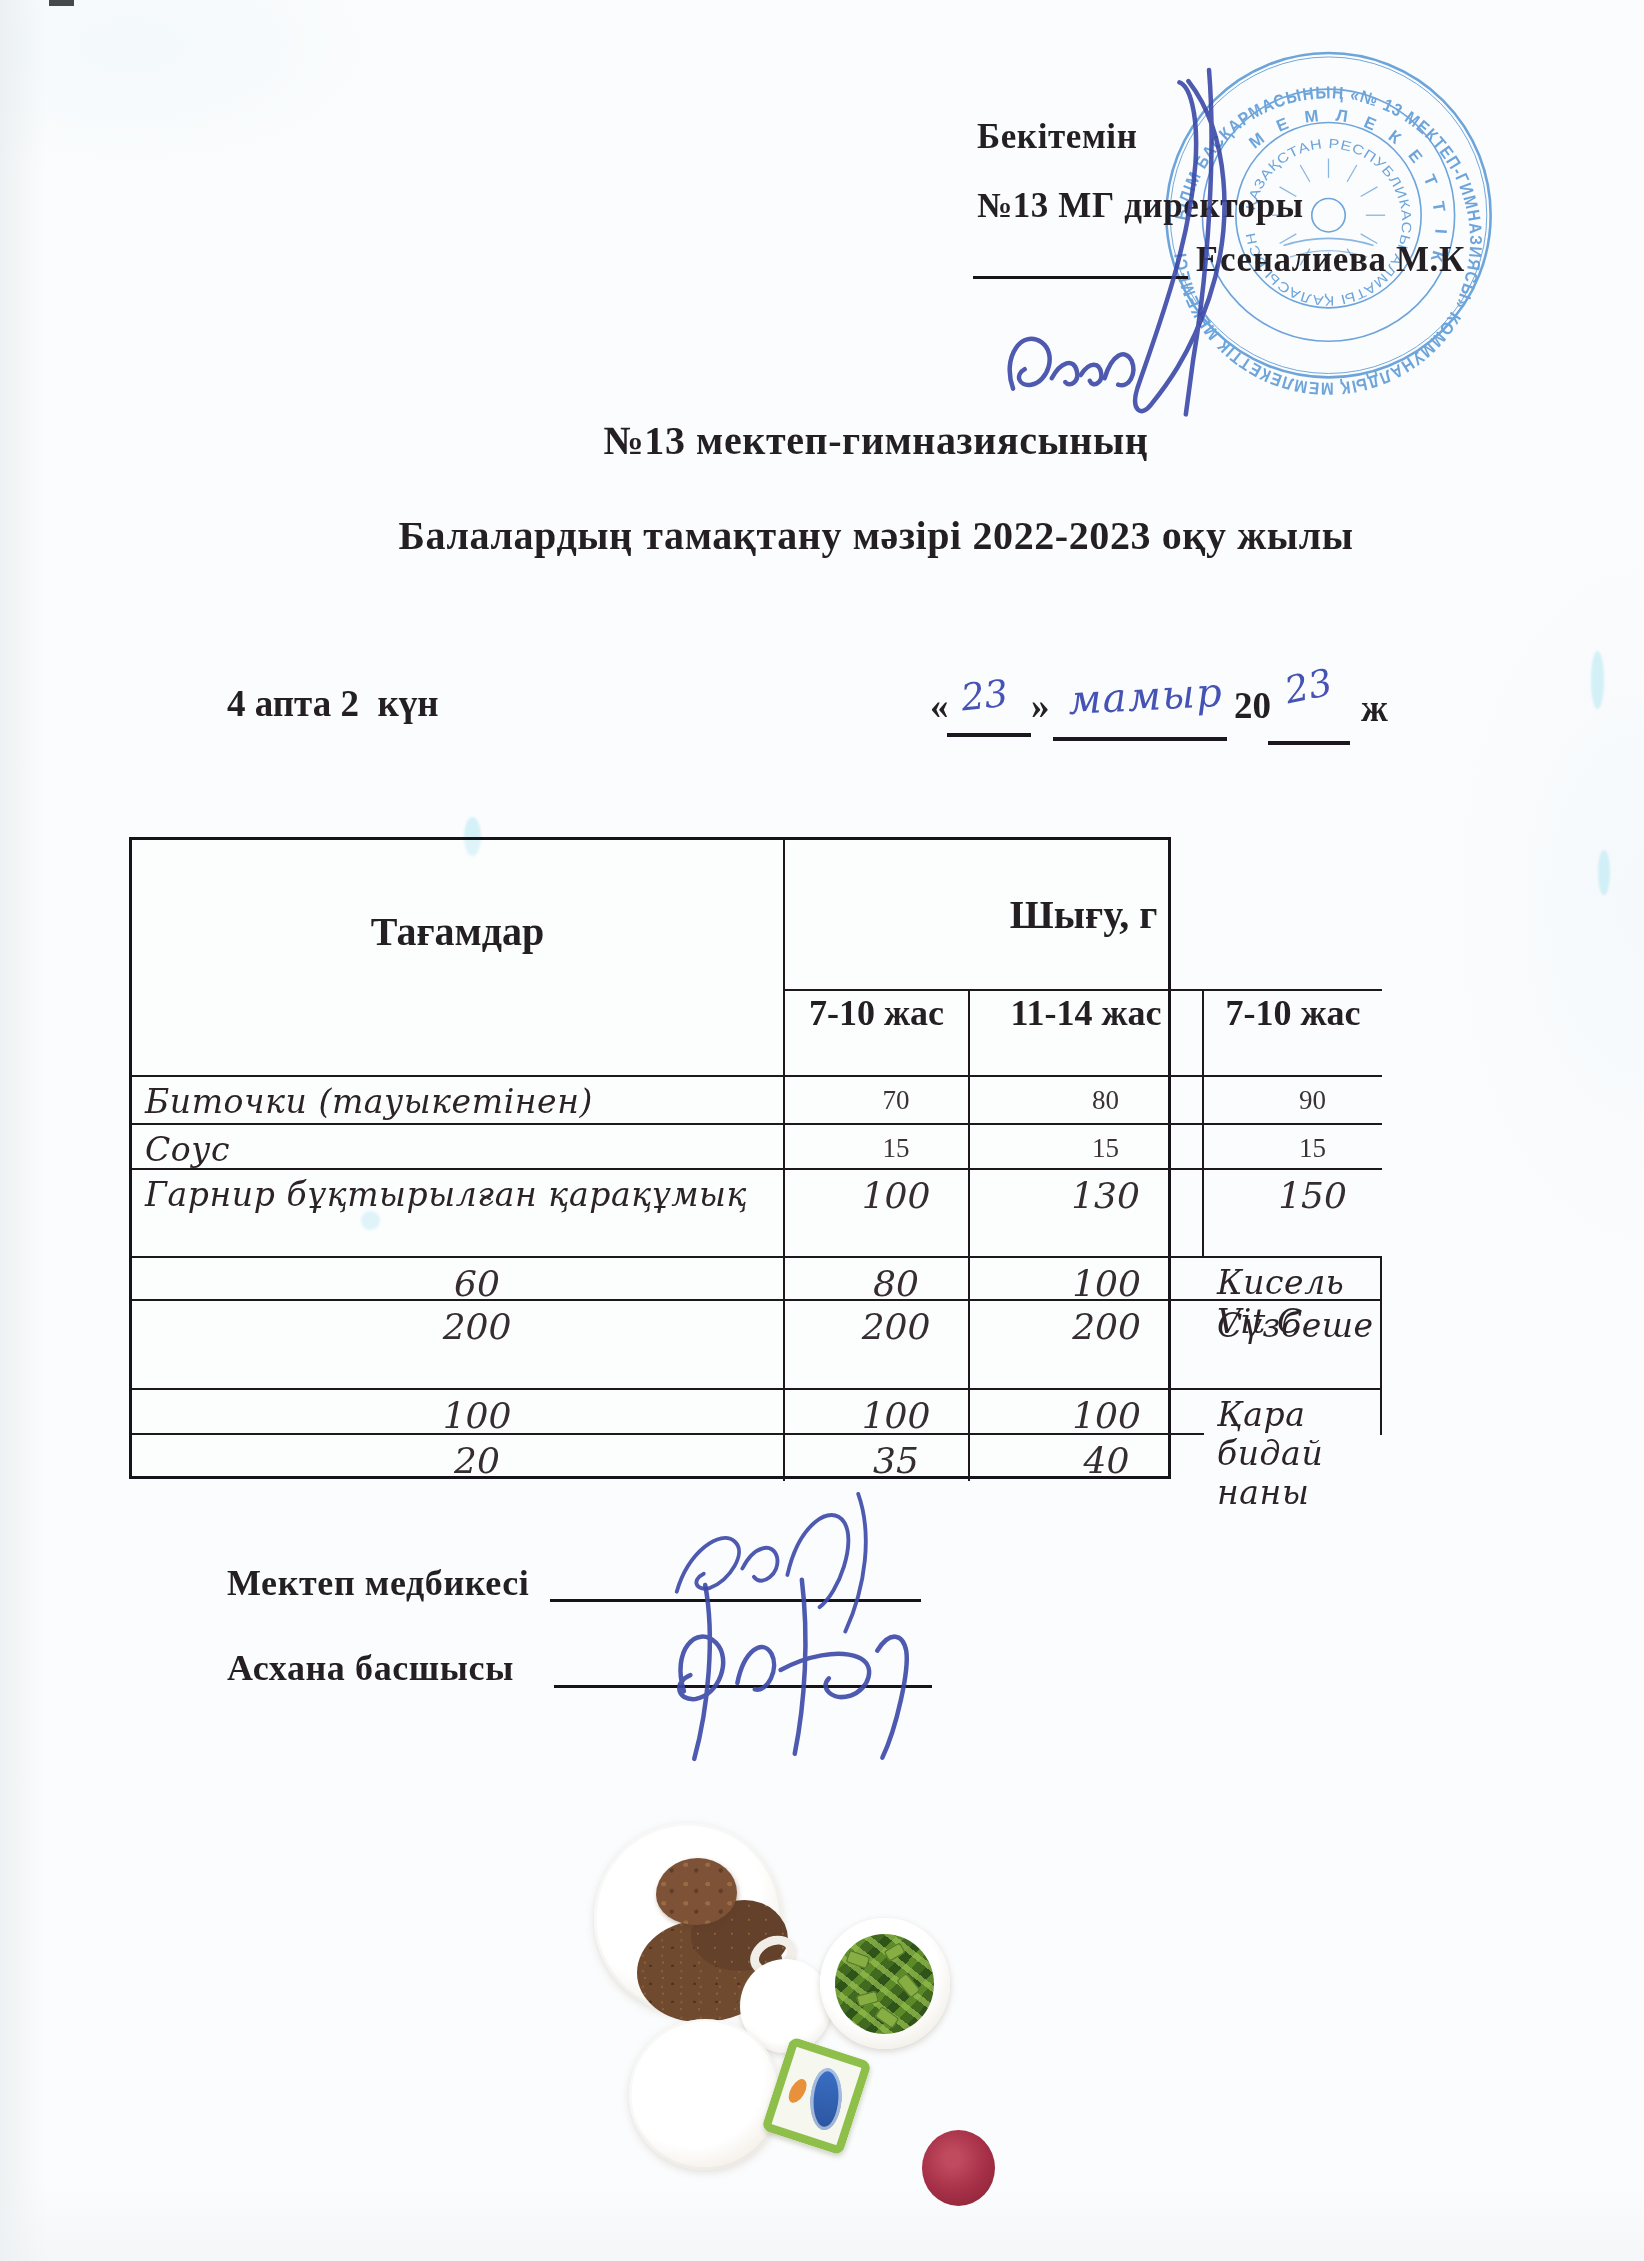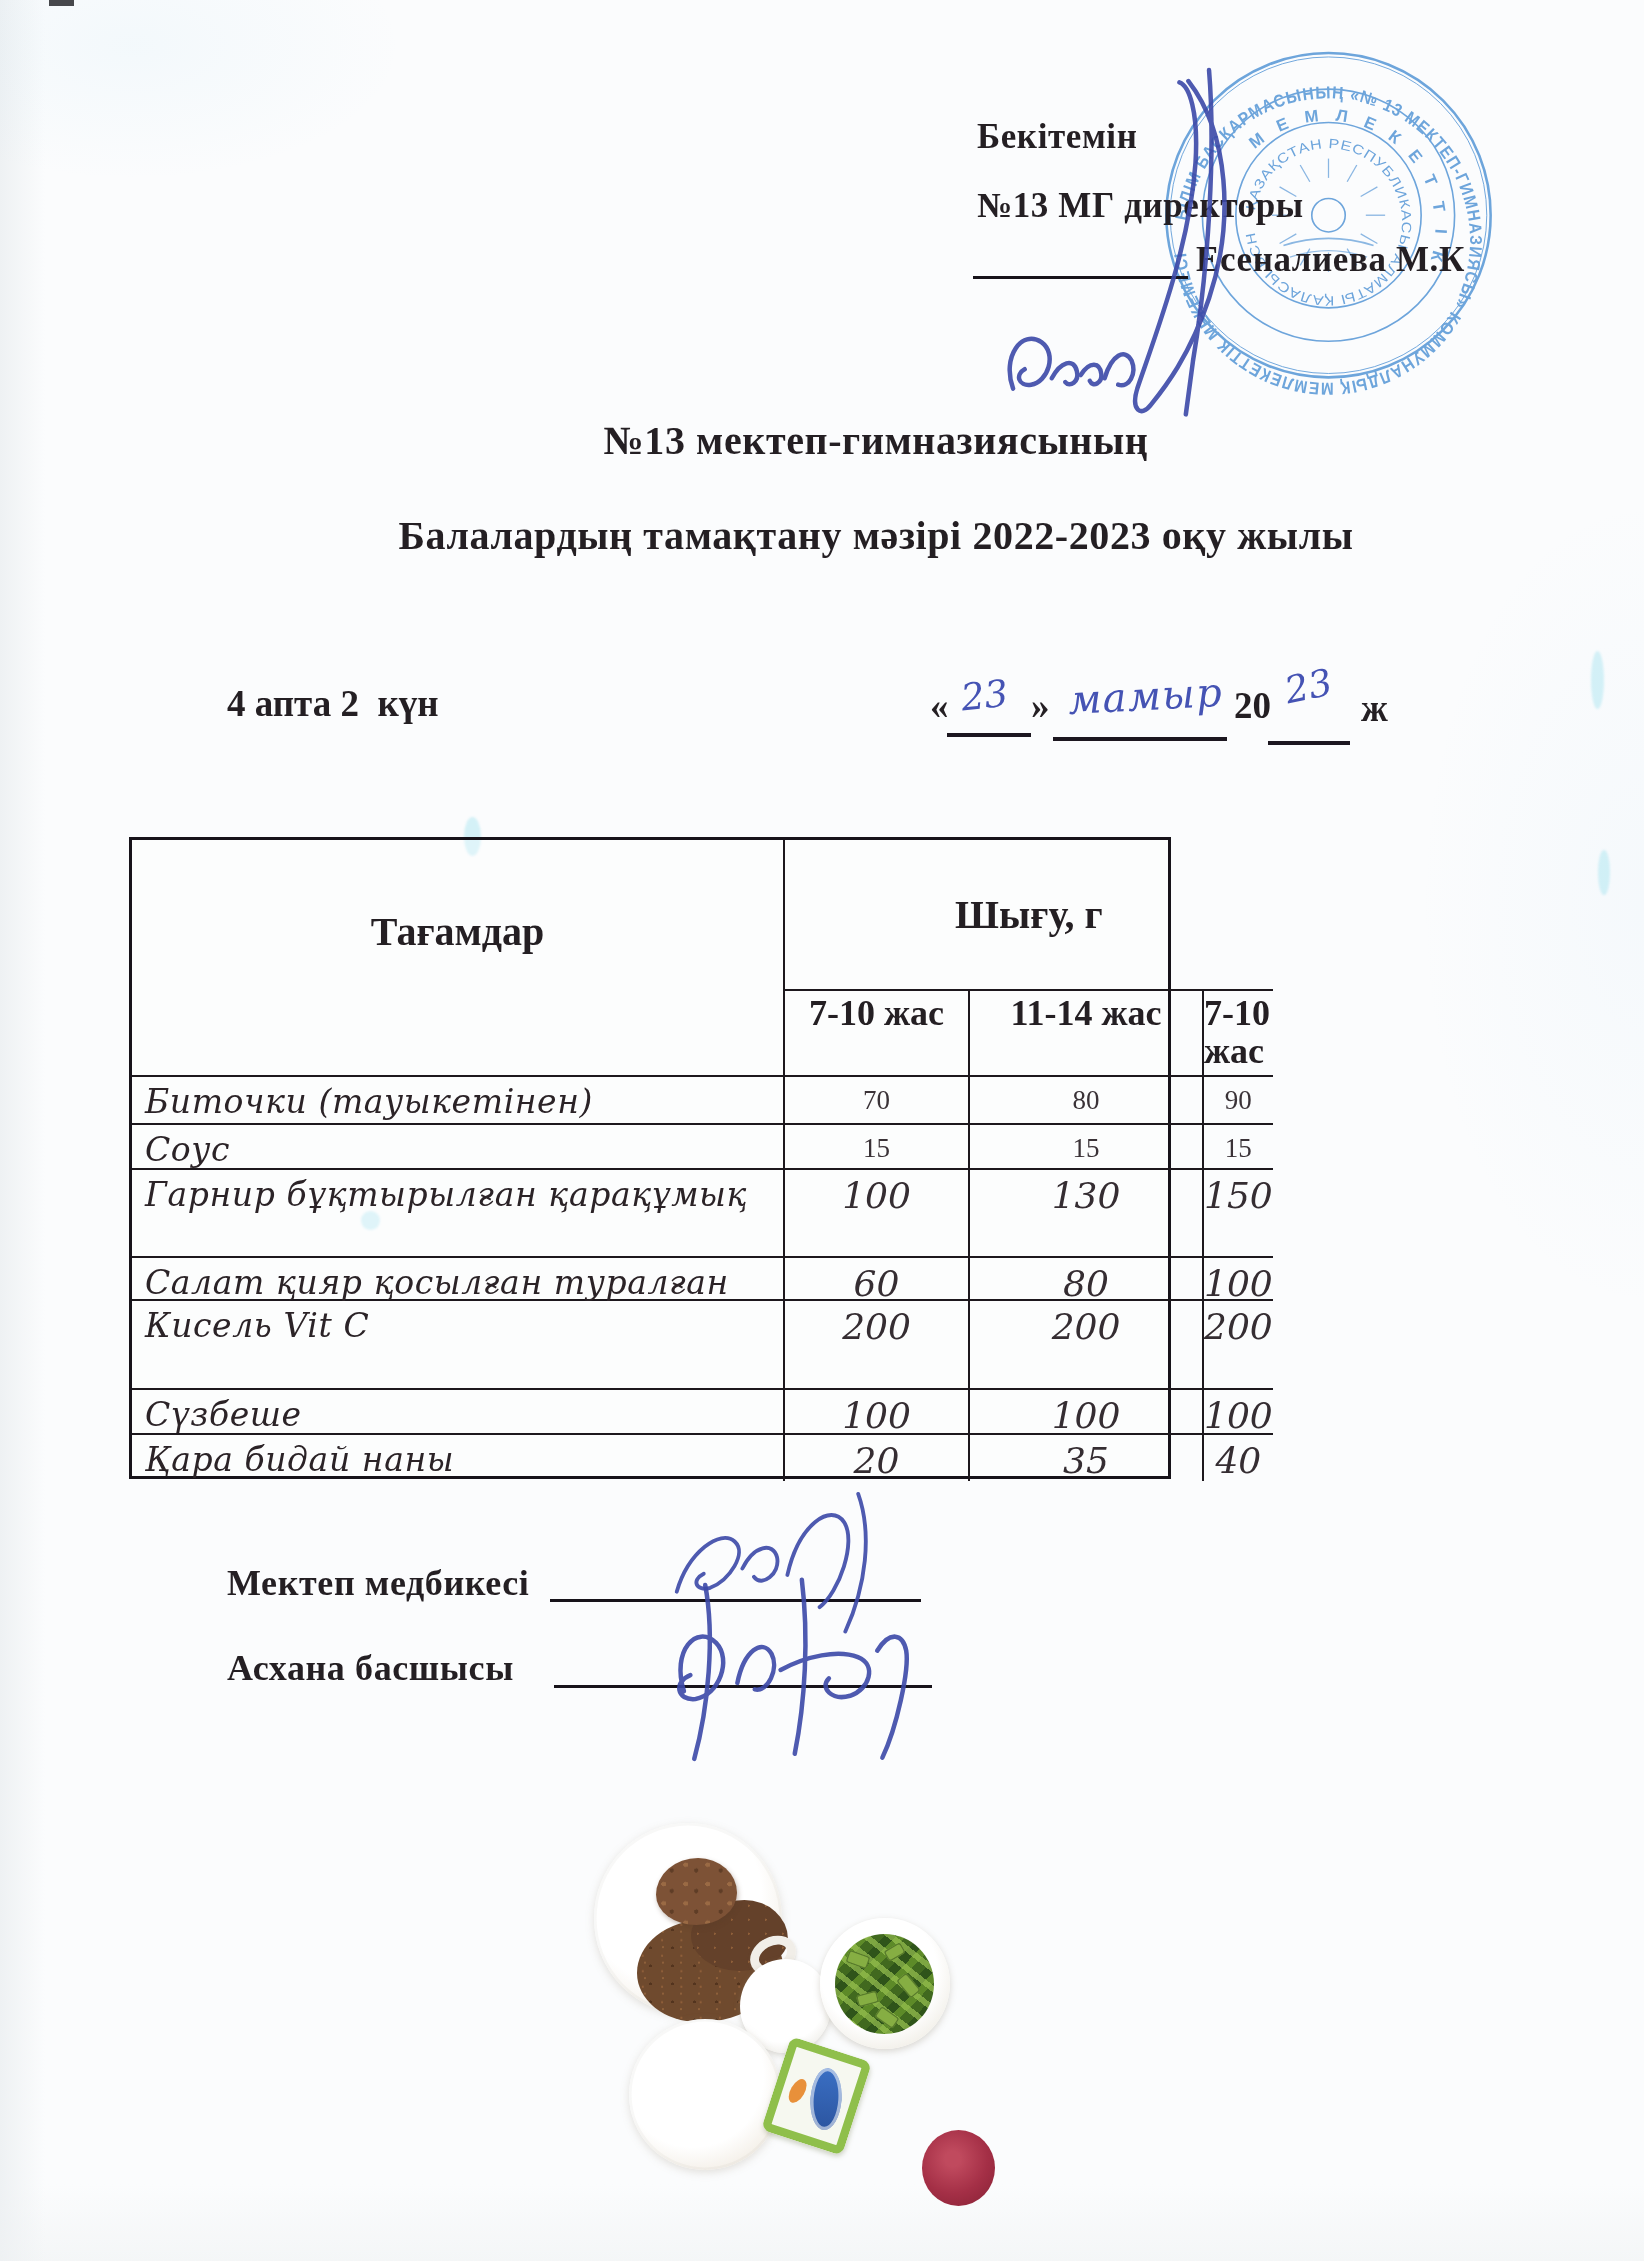--- a/index.html
+++ b/index.html
@@ -50,21 +50,21 @@
     background:rgba(255,255,255,.25);
   }
   .cell { border-right:2.6px solid #1d181d; border-bottom:2.6px solid #1d181d; position:relative; }
   .cell.last-col { border-right:none; }
   .cell.last-row { border-bottom:none; }
   .th-dishes { grid-column:1; grid-row:1/3; display:flex; justify-content:center; align-items:center; padding-bottom:52px; font-weight:bold; font-size:40px; }
   .th-output { grid-column:2/5; grid-row:1; display:flex; justify-content:center; align-items:center; font-weight:bold; font-size:40px; }
   .th-age { display:flex; flex-direction:column; align-items:center; padding-top:3.9px; font-weight:bold; font-size:36px; line-height:1.05; }
   .th-age.wrapped { justify-content:space-between; padding-bottom:6.4px; }
   .dish-cell { font-family:"DejaVu Serif", serif; font-style:italic; font-size:33px; padding:5.2px 6.4px 0 13px; color:#2b2327; letter-spacing:0.6px; }
-  .num-cell { text-align:center; padding-top:5.2px; font-family:"DejaVu Serif", serif; font-style:italic; font-size:36px; color:#352d32; }
+  .num-cell { text-align:center; padding-top:5.2px; font-family:"DejaVu Serif", serif; font-style:italic; font-size:36px; color:#352d32;padding-left:39px; }
   .num-cell.upright { font-family:"Liberation Serif", serif; font-style:normal; font-size:27px; padding-top:7.7px; color:#3a3237; }
 
   
   .sig-label { position:absolute; left:227px; font-weight:bold; font-size:36px; letter-spacing:0.6px;text-align:center; }
   .sig-line { position:absolute; height:3.2px; background:#17131a; }
 
   
   .photo { position:absolute; left:567px; top:1797px; width:419px; height:451px; }
   .plate { position:absolute; border-radius:50%; background:radial-gradient(circle at 42% 38%, #ffffff 55%, #f3eee6 78%, #e6ddcf 92%, #efe9df); box-shadow:0 2.6px 9px rgba(150,140,120,.25), inset 0 0 0 2.6px rgba(120,110,90,.05); }
   .plate-main { left:27px; top:26px; width:188px; height:191px; }
@@ -201,21 +201,20 @@
     <div class="cell dish-cell">Соус</div>
     <div class="cell num-cell upright">15</div>
     <div class="cell num-cell upright">15</div>
     <div class="cell num-cell upright last-col">15</div>
 
     <div class="cell dish-cell">Гарнир бұқтырылған қарақұмық</div>
     <div class="cell num-cell">100</div>
     <div class="cell num-cell">130</div>
     <div class="cell num-cell last-col">150</div>
 
-    <div class="cell dish-cell">Салат қияр қосылған туралған</div>
     <div class="cell num-cell">60</div>
     <div class="cell num-cell">80</div>
     <div class="cell num-cell last-col">100</div>
 
     <div class="cell dish-cell">Кисель Vit C</div>
     <div class="cell num-cell">200</div>
     <div class="cell num-cell">200</div>
     <div class="cell num-cell last-col">200</div>
 
     <div class="cell dish-cell">Сүзбеше</div>

